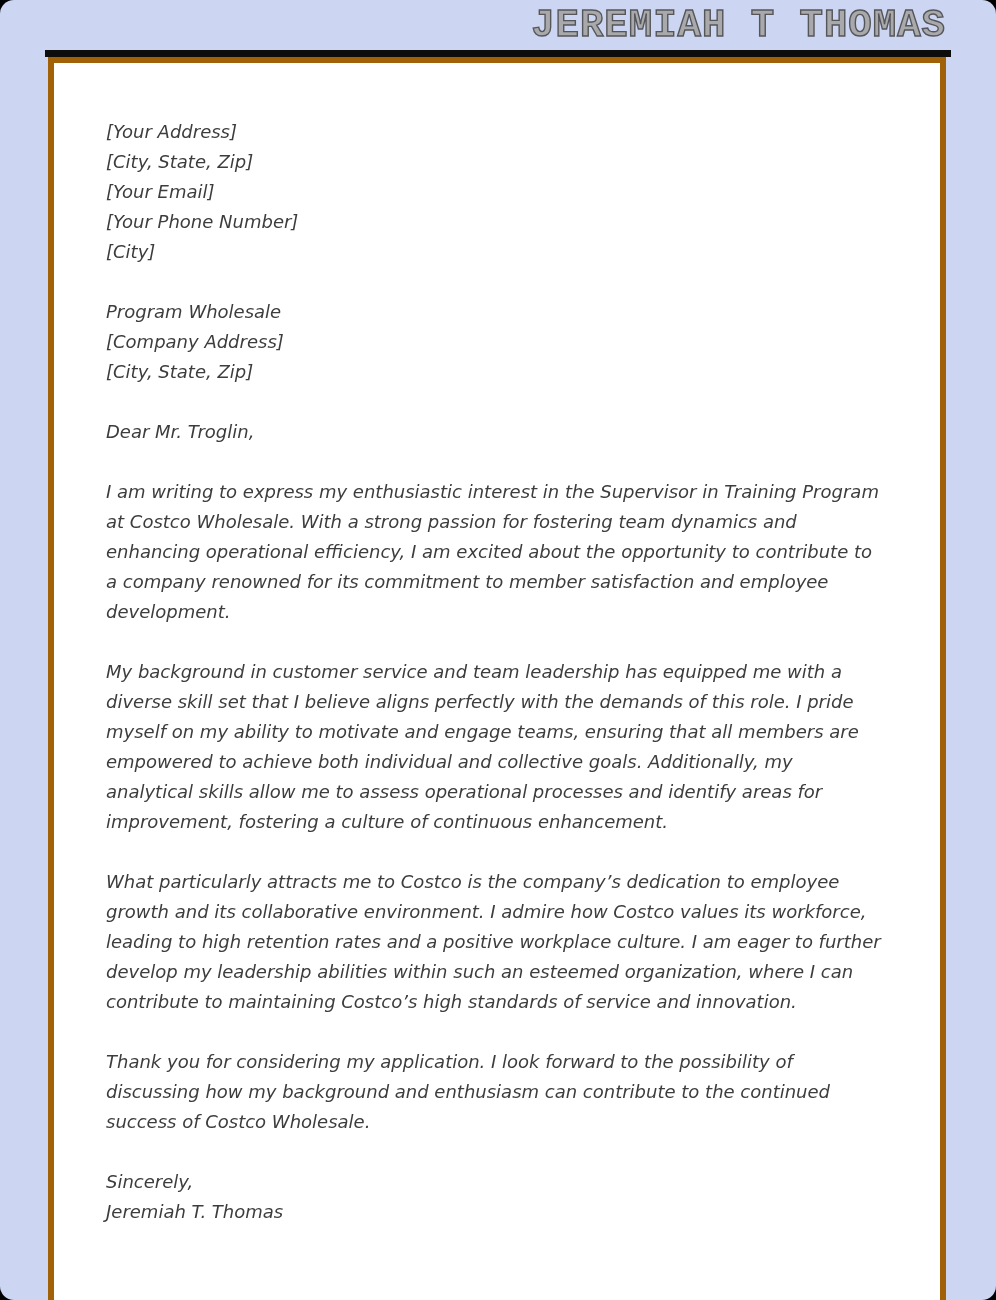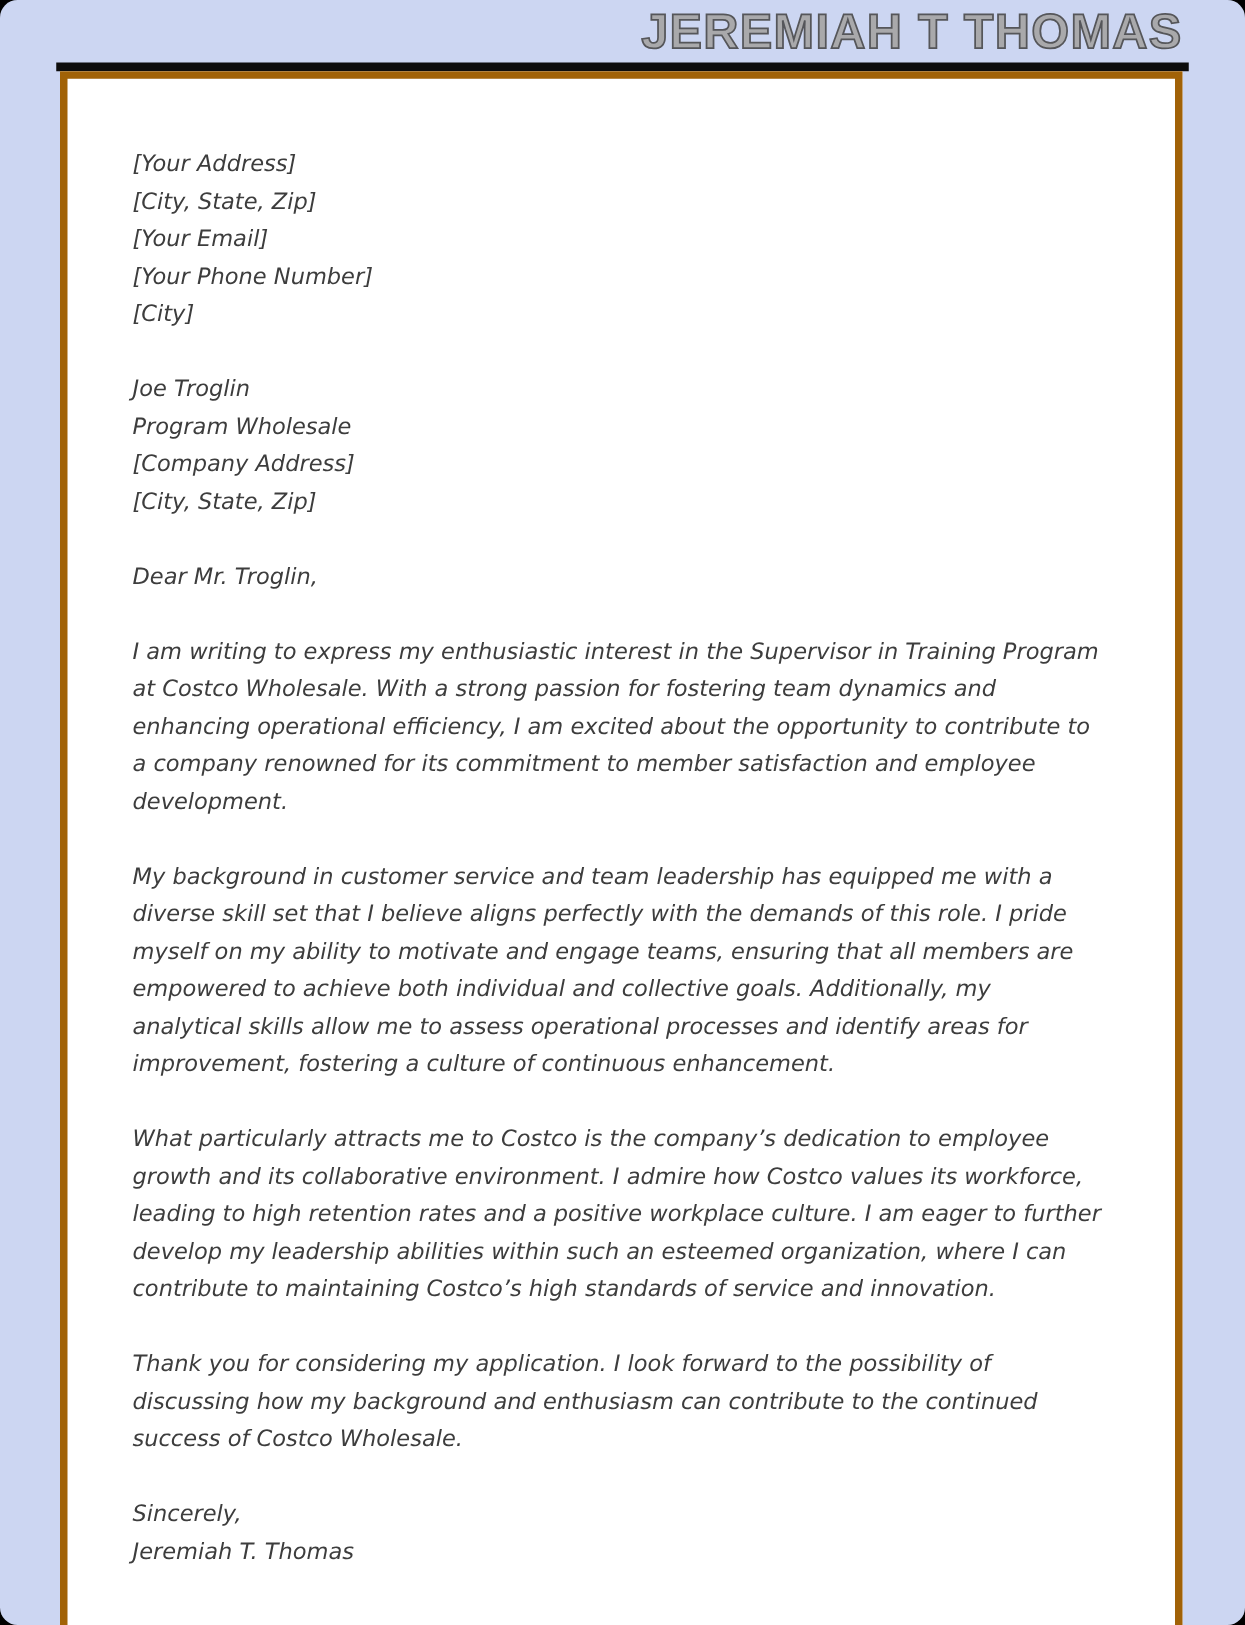--- a/index.html
+++ b/index.html
@@ -18,21 +18,21 @@
     position: absolute;
     inset: 0;
     background: #ccd6f2;
     border-radius: 14px;
     overflow: hidden;
   }
   .header-name {
     position: absolute;
     top: 4px;
     right: 50px;
-    font-family: Liberation Sans, sans-serif;
+    font-family: Liberation Mono, monospace;
     font-size: 39px;
     font-weight: 700;
     letter-spacing: 1px;
     color: #a9a9ab;
     -webkit-text-stroke: 1.4px #55565a;
     text-shadow: 0 0 1px #ffffff;
     white-space: nowrap;
   }
   .header-divider {
     position: absolute;
@@ -88,21 +88,20 @@
 
         <div class="block">
           <div>[Your Address]</div>
           <div>[City, State, Zip]</div>
           <div>[Your Email]</div>
           <div>[Your Phone Number]</div>
           <div>[City]</div>
         </div>
 
         <div class="block">
-          <div>Joe Troglin</div>
           <div>Program Wholesale</div>
           <div>[Company Address]</div>
           <div>[City, State, Zip]</div>
         </div>
 
         <p>Dear Mr. Troglin,</p>
 
         <p>I am writing to express my enthusiastic interest in the Supervisor in Training Program at Costco Wholesale. With a strong passion for fostering team dynamics and enhancing operational efficiency, I am excited about the opportunity to contribute to a company renowned for its commitment to member satisfaction and employee development.</p>
         <p>My background in customer service and team leadership has equipped me with a diverse skill set that I believe aligns perfectly with the demands of this role. I pride myself on my ability to motivate and engage teams, ensuring that all members are empowered to achieve both individual and collective goals. Additionally, my analytical skills allow me to assess operational processes and identify areas for improvement, fostering a culture of continuous enhancement.</p>
         <p>What particularly attracts me to Costco is the company’s dedication to employee growth and its collaborative environment. I admire how Costco values its workforce, leading to high retention rates and a positive workplace culture. I am eager to further develop my leadership abilities within such an esteemed organization, where I can contribute to maintaining Costco’s high standards of service and innovation.</p>

